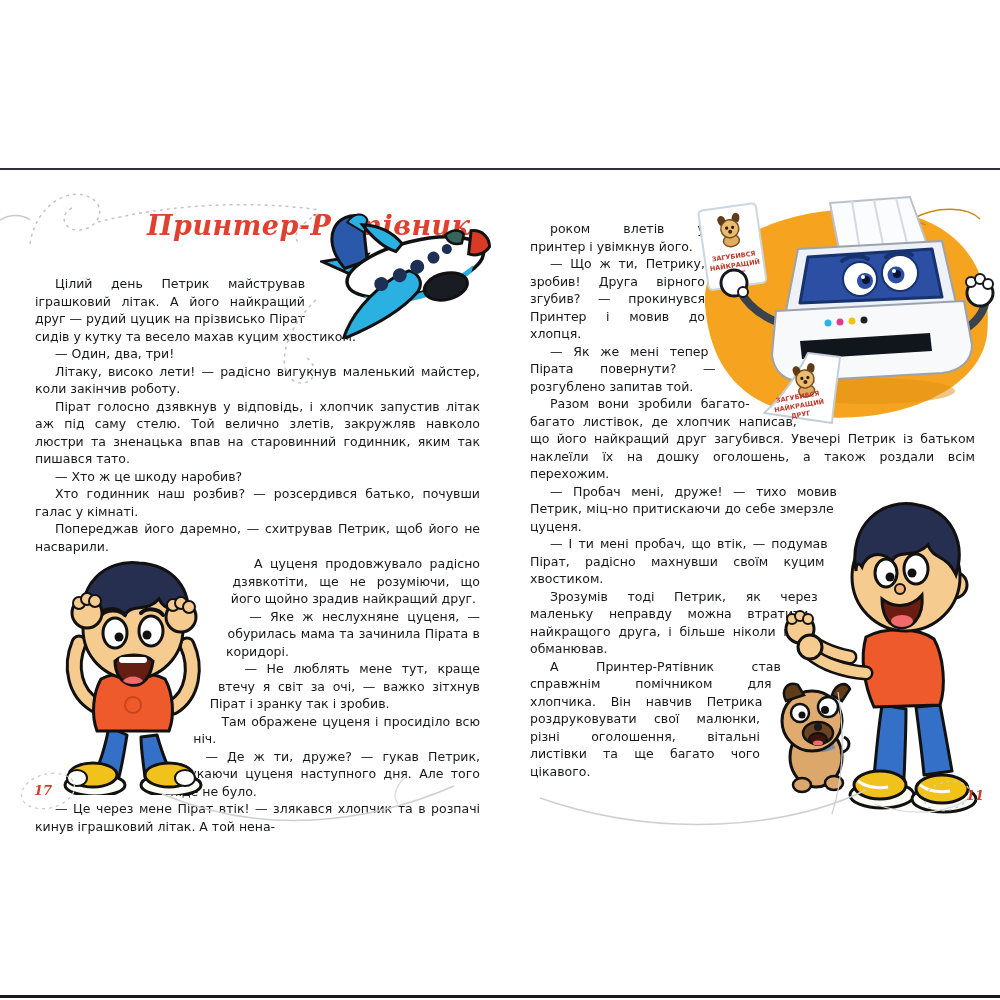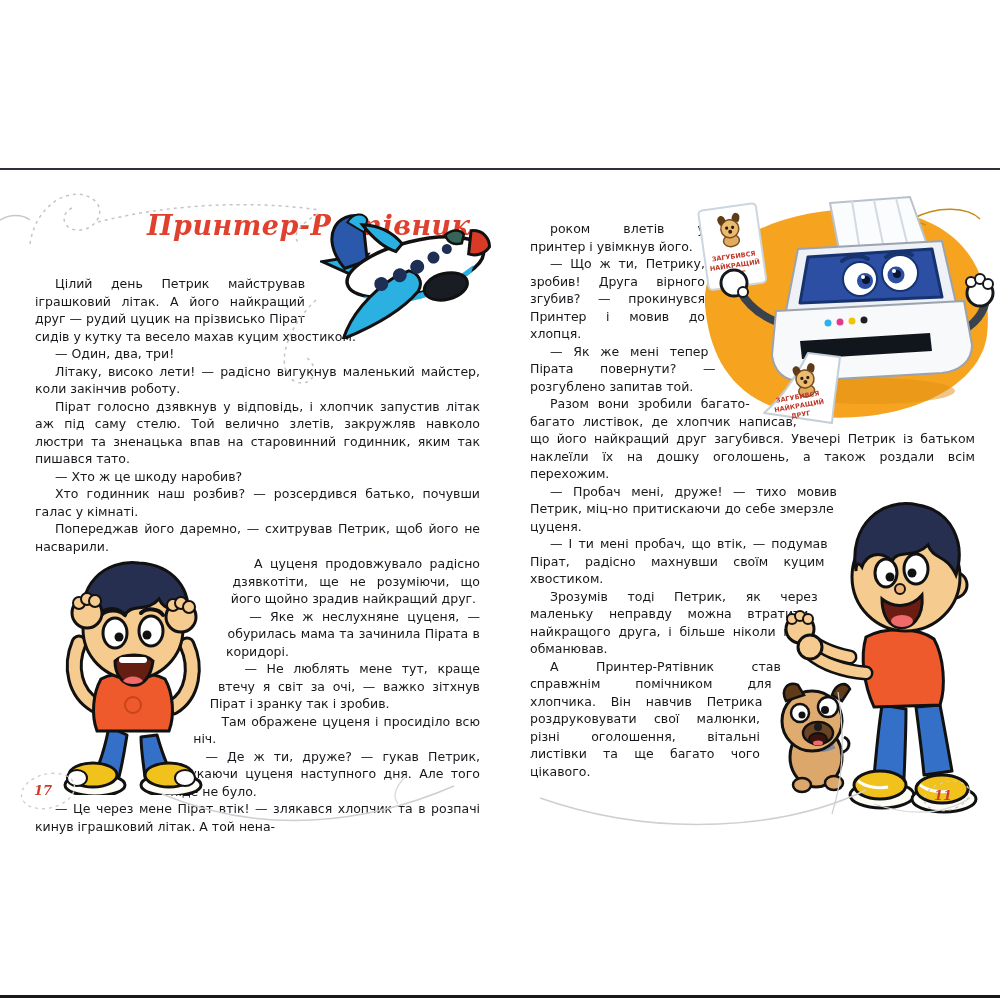--- a/index.html
+++ b/index.html
@@ -27,21 +27,21 @@
   .fl-printer{float:right;width:270px;height:205px;
      shape-outside:polygon(0 0,100% 0,100% 100%,55% 100%,10% 78%,0 45%);shape-margin:8px;}
   .fl-printer svg{position:absolute;top:-35px;right:-20px;}
   .fl-boypuppy{float:right;width:215px;height:320px;margin-top:20px;
      shape-outside:polygon(40% 0,100% 0,100% 100%,0 100%,0 72%,30% 36%);shape-margin:6px;}
   .fl-boypuppy svg{position:absolute;top:-8px;right:-14px;}
 
   .pagenum{position:absolute;font-family:"DejaVu Serif",serif;font-style:italic;font-weight:700;
            font-size:13px;color:#d23b2c;z-index:3;}
   .pn-left{left:34px;top:783px;}
-  .pn-right{left:934px;top:788px;}
+  .pn-right{left:966px;top:788px;}
   .deco{position:absolute;left:0;top:0;z-index:2;pointer-events:none;}
 </style>
 </head>
 <body>
 
 <div class="stage">
   <div class="rule-top"></div>
   <div class="rule-bottom"></div>
 
   <svg class="deco" width="1000" height="1000">

